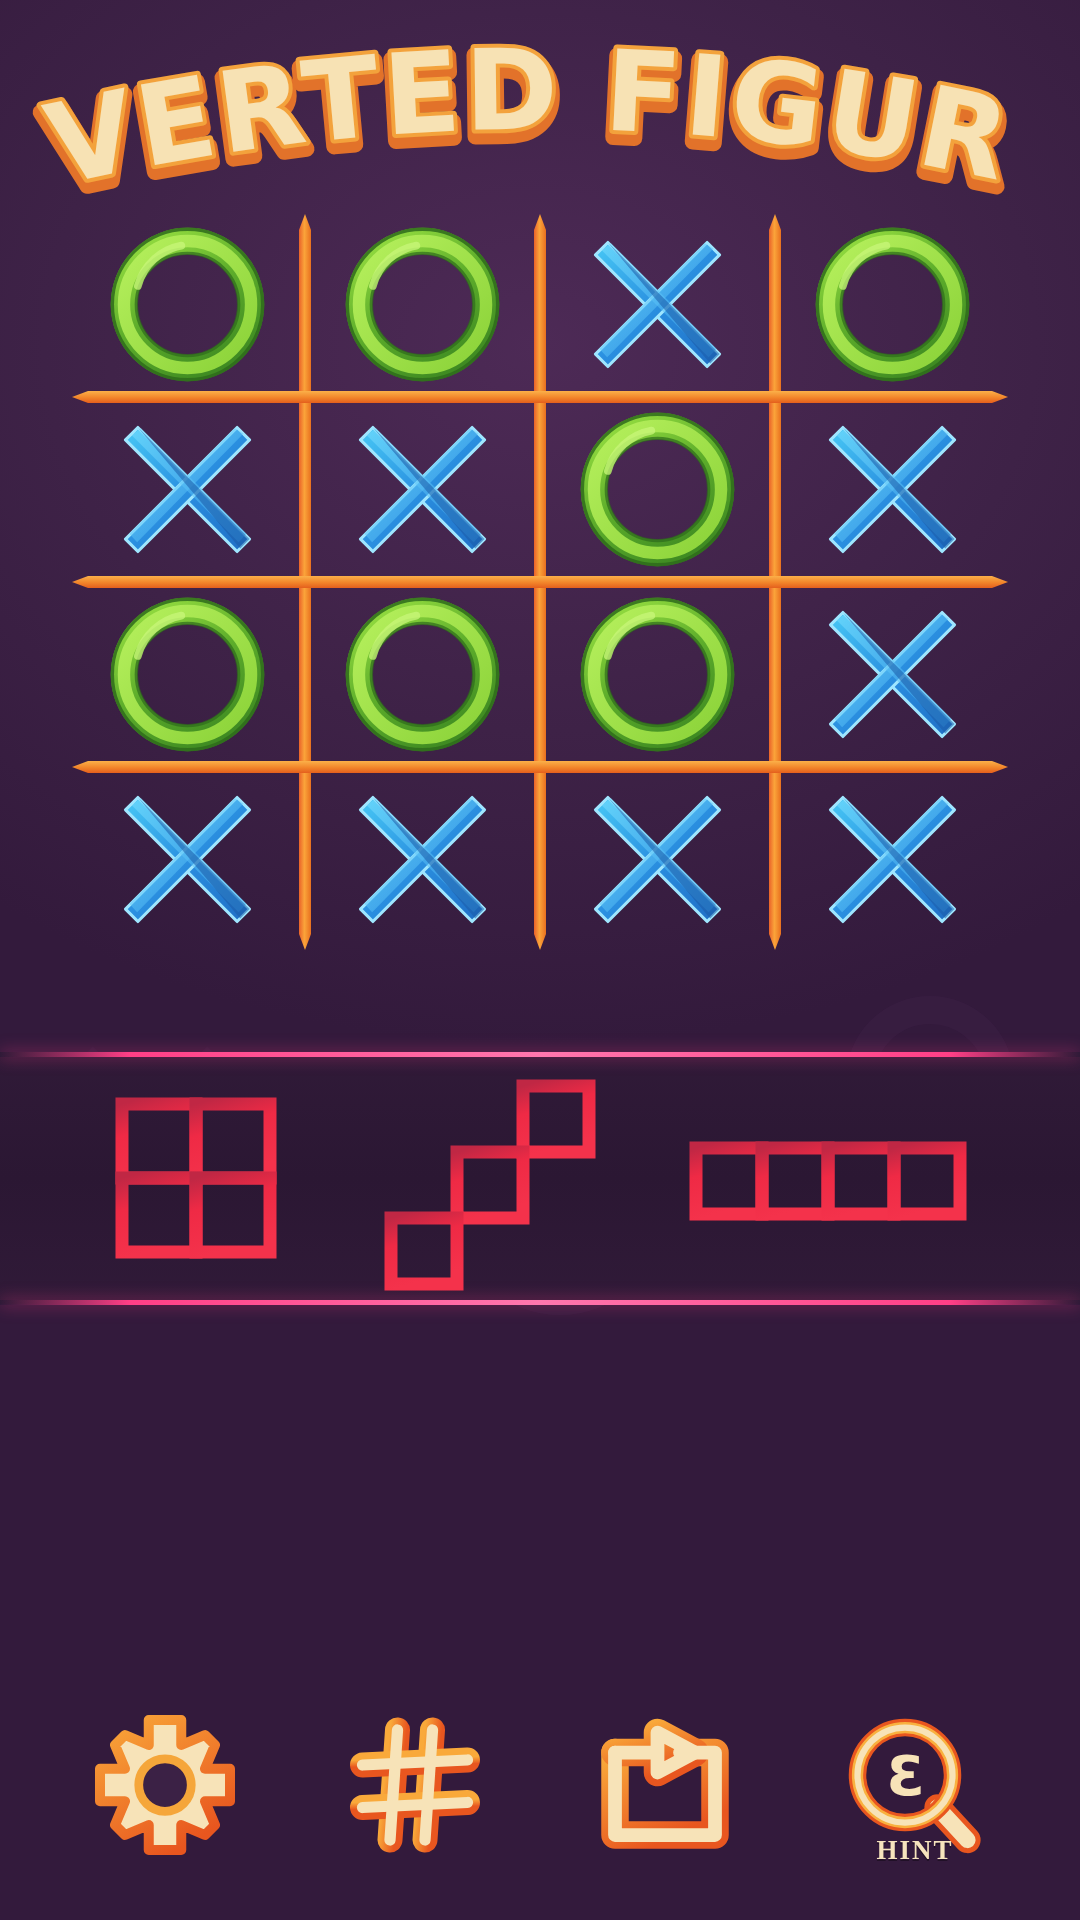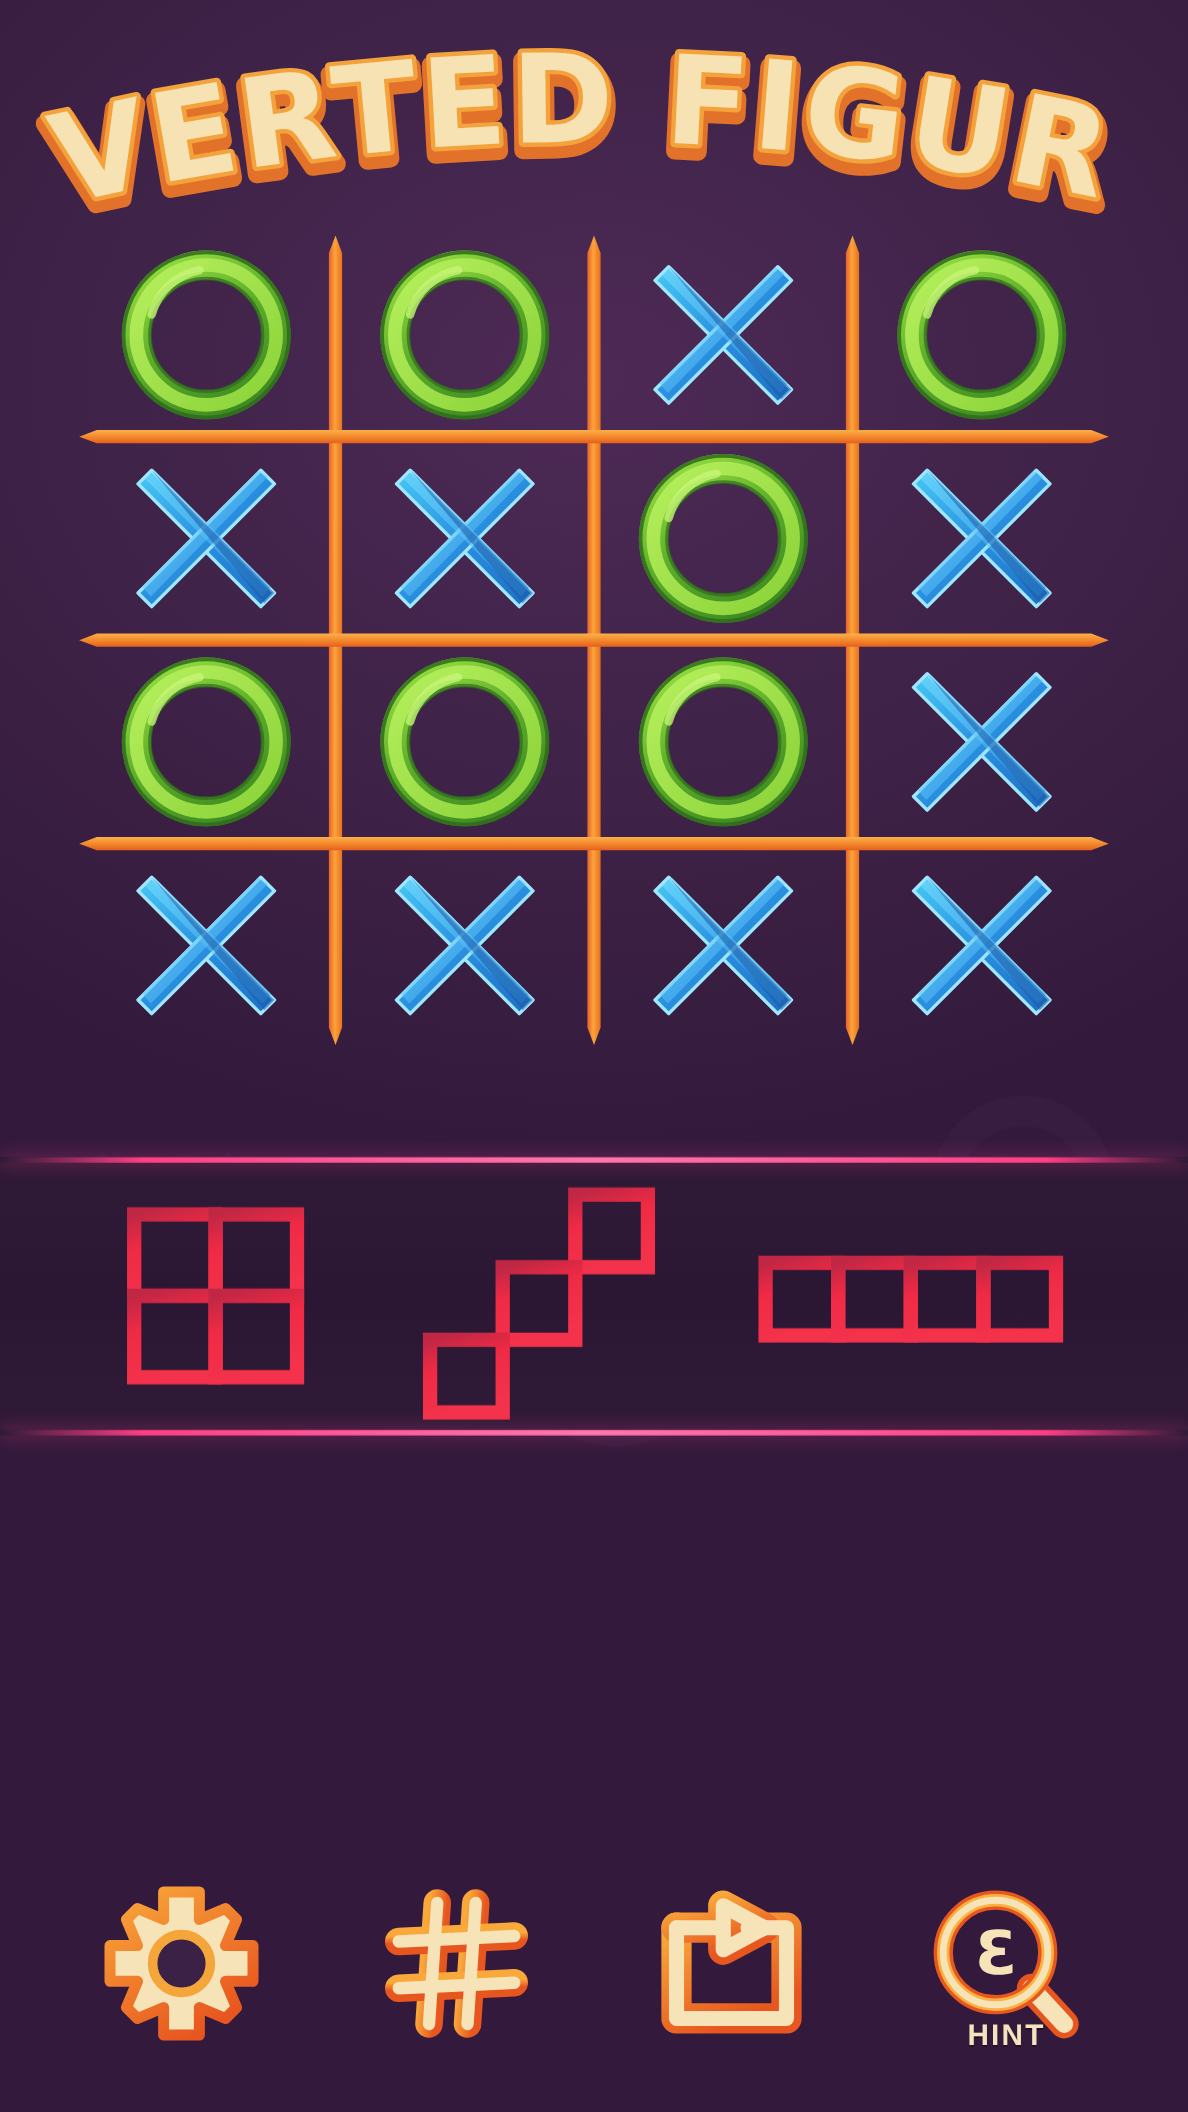--- a/index.html
+++ b/index.html
@@ -125,21 +125,21 @@
     flex-direction: column;
     align-items: center;
     justify-content: center;
     position: relative;
   }
   .hint-label {
     position: absolute;
     bottom: 14px;
     left: 50%;
     transform: translateX(-50%);
-    font-family: Liberation Sans, sans-serif;
+    font-family: Liberation Serif, serif;
     font-size: 27px;
     font-weight: bold;
     letter-spacing: 2px;
     color: #f6e3bd;
     text-shadow: 0 2px 0 rgba(0,0,0,0.35);
   }
 </style>
 </head>
 <body>
 

